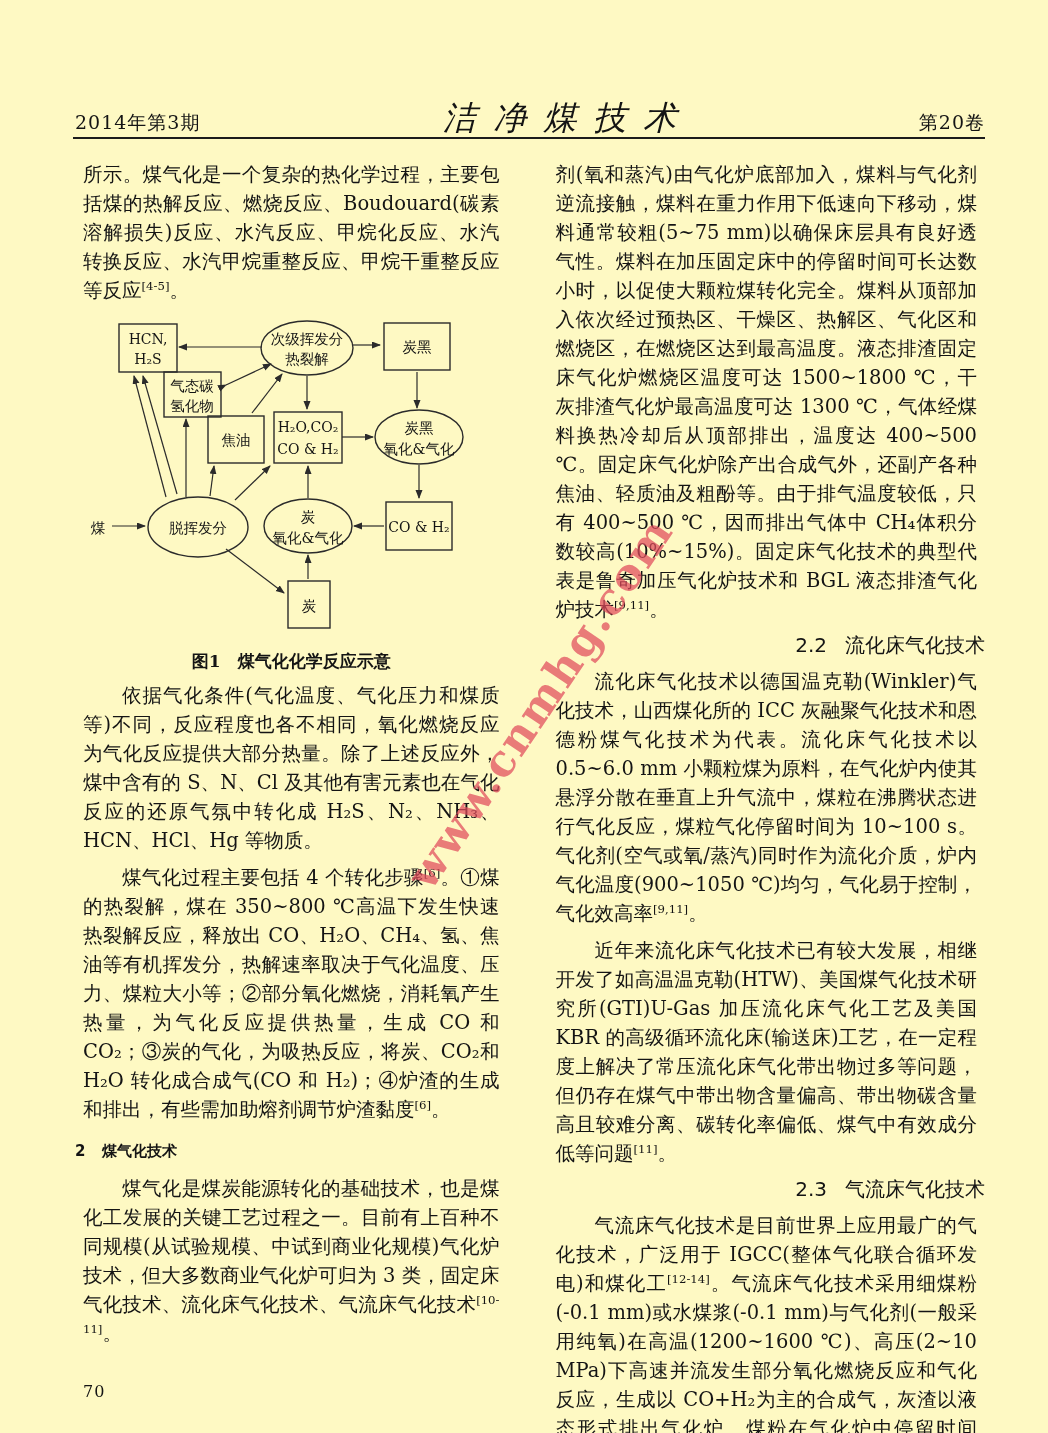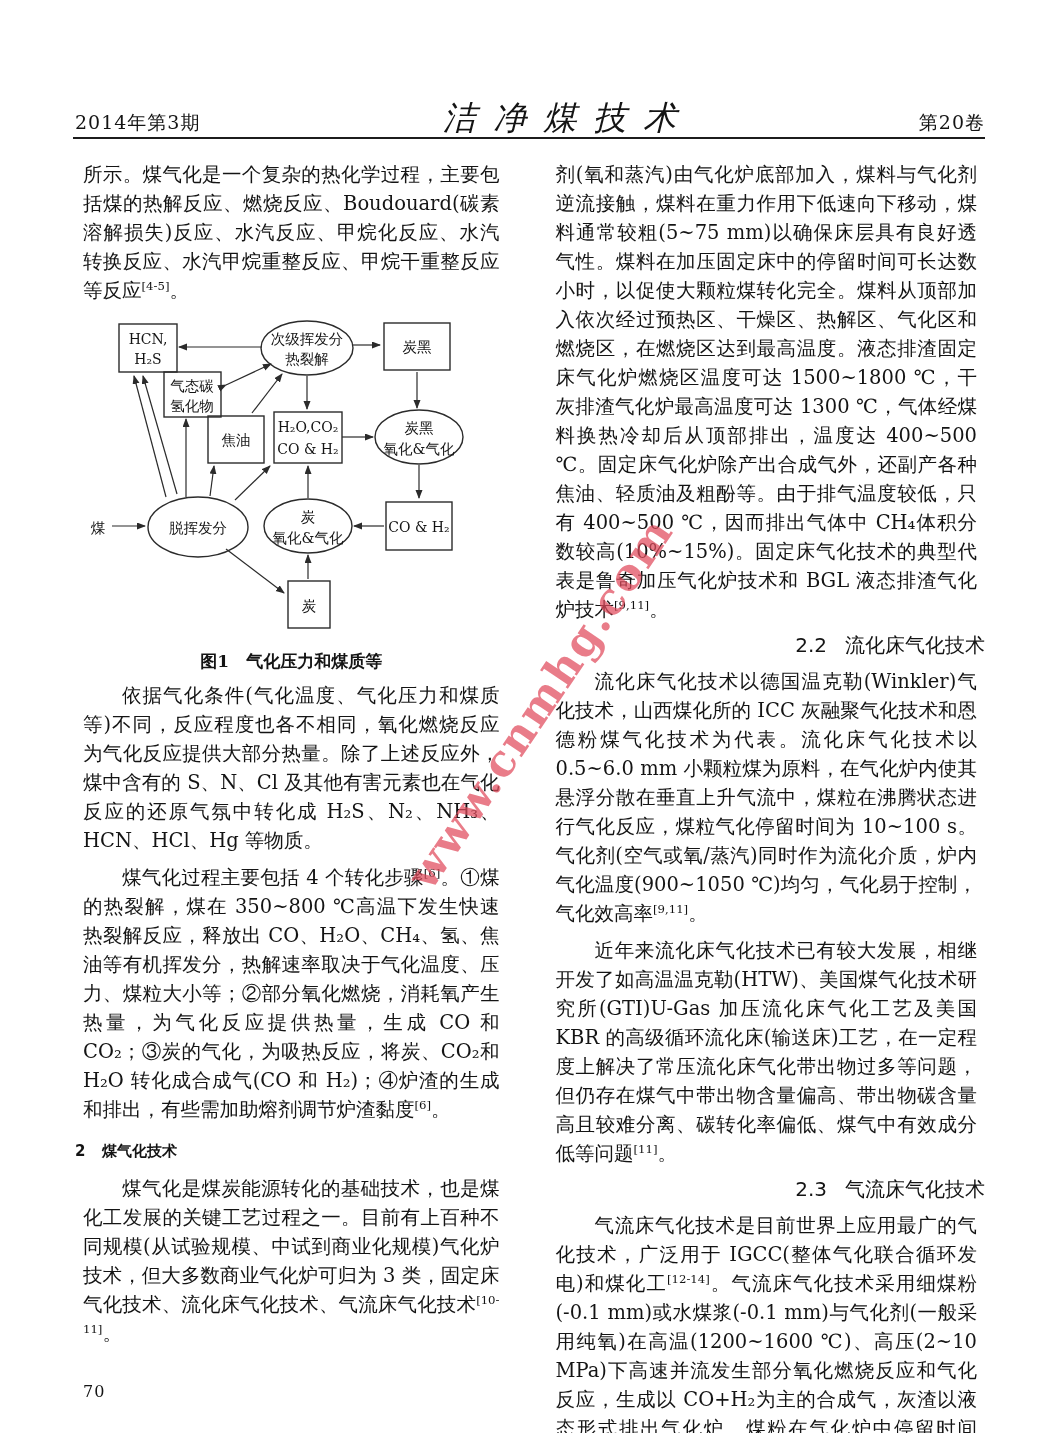--- a/index.html
+++ b/index.html
@@ -1,21 +1,21 @@
 <!DOCTYPE html>
 <html><head>
 <meta charset="utf-8">
 <style>
   html,body{margin:0;padding:0;}
   body{background:#888;}
   .page{
     position:relative;
     width:1048px;height:1433px;
     margin:0 auto;
-    background:#ffffff;
+    background:#fef9c3;
     overflow:hidden;
     font-family:"DejaVu Serif","Liberation Serif",serif;
     color:#141414;
   }
   
   .hdr{
     position:absolute;left:75px;top:96px;width:910px;
     display:flex;align-items:baseline;justify-content:space-between;
   }
   .hdr .issue,.hdr .vol{font-size:19px;letter-spacing:1px;}
@@ -167,21 +167,21 @@
           <g>
             <rect class="box" x="310" y="187" width="66" height="48"></rect>
             <text class="nf" x="343" y="217">CO &amp; H₂</text>
           </g>
           <g>
             <rect class="box" x="212" y="266" width="42" height="47"></rect>
             <text class="nl" x="233" y="296">炭</text>
           </g>
           <text class="nl" x="22" y="218">煤</text>
         </svg>
-        <div class="cap">图1　气化压力和煤质等</div>
+        <div class="cap">图1　煤气化化学反应示意</div>
       </div>
 
       <p>依据气化条件(气化温度、气化压力和煤质等)不同，反应程度也各不相同，氧化燃烧反应为气化反应提供大部分热量。除了上述反应外，煤中含有的 S、N、Cl 及其他有害元素也在气化反应的还原气氛中转化成 H₂S、N₂、NH₃、HCN、HCl、Hg 等物质。</p>
       <p>煤气化过程主要包括 4 个转化步骤<sup>[6]</sup>。①煤的热裂解，煤在 350~800 ℃高温下发生快速热裂解反应，释放出 CO、H₂O、CH₄、氢、焦油等有机挥发分，热解速率取决于气化温度、压力、煤粒大小等；②部分氧化燃烧，消耗氧产生热量，为气化反应提供热量，生成 CO 和 CO₂；③炭的气化，为吸热反应，将炭、CO₂和 H₂O 转化成合成气(CO 和 H₂)；④炉渣的生成和排出，有些需加助熔剂调节炉渣黏度<sup>[6]</sup>。</p>
 
       <div class="sec-h">
         <span class="n">2</span><span>煤气化技术</span>
       </div>
 
       <p>煤气化是煤炭能源转化的基础技术，也是煤化工发展的关键工艺过程之一。目前有上百种不同规模(从试验规模、中试到商业化规模)气化炉技术，但大多数商业气化炉可归为 3 类，固定床气化技术、流化床气化技术、气流床气化技术<sup>[10-11]</sup>。</p>

